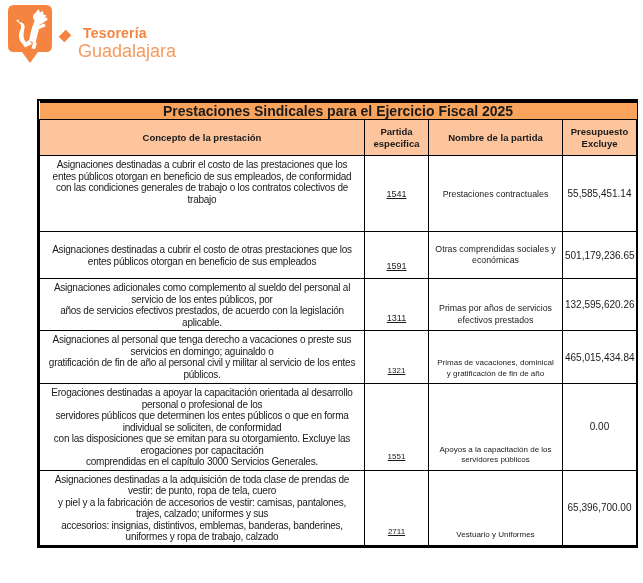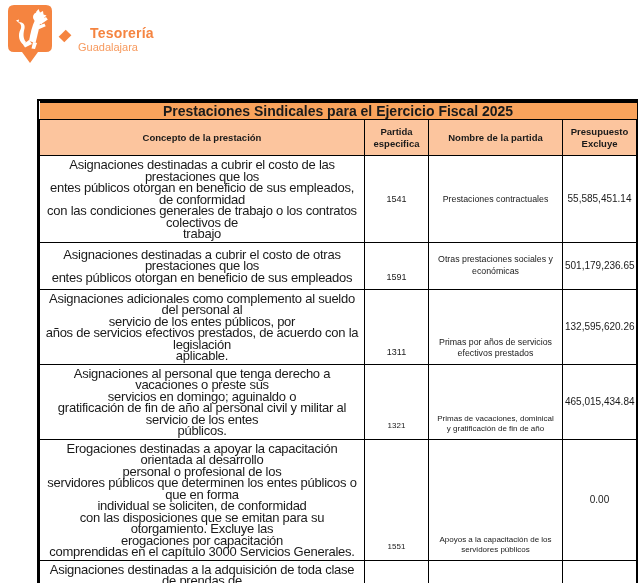--- a/index.html
+++ b/index.html
@@ -16,25 +16,25 @@
     font-family:"Liberation Sans",sans-serif;color:#1a1a1a;overflow:hidden;
   }
   
   .brand{position:absolute;left:8px;top:5px;width:300px;height:70px;}
   .shield{position:absolute;left:0;top:0;width:44px;height:61px;}
   .bullet{
     position:absolute;left:53px;top:27px;width:8px;height:8px;
     background:var(--brand-orange);transform:rotate(45deg) scaleY(1.25);
   }
   .brand-name{
-    position:absolute;left:82px;top:20px;font-size:14px;font-weight:bold;
+    position:absolute;left:75px;top:20px;font-size:14px;font-weight:bold;
     color:var(--brand-orange);letter-spacing:0.2px;text-align:center;
   }
   .brand-city{
-    position:absolute;left:70px;top:36px;font-size:11px;
+    position:absolute;left:70px;top:36px;font-size:18px;
     color:var(--brand-light);
   }
   
   .doc{
     position:absolute;left:37px;top:99px;width:601px;
     border:2px solid var(--border);background:#fff;
   }
   table{border-collapse:collapse;table-layout:fixed;width:100%;}
   td,th{border:1px solid var(--border);overflow:hidden;}
   .intro-cell{
@@ -45,25 +45,25 @@
     background:var(--band);border-top:2px solid var(--border);
     border-bottom:1px solid var(--border);border-left:none;border-right:none;
     height:16px;text-align:center;vertical-align:middle;
     font-weight:bold;font-size:14px;padding:0;
   }
   th{
     background:var(--header-bg);height:36px;font-weight:bold;font-size:9.5px;
     text-align:center;vertical-align:middle;padding:2px 6px;line-height:12px;
   }
   td.concepto{
-    text-align:center;vertical-align:top;font-size:13px;letter-spacing:-0.25px;
+    text-align:center;vertical-align:top;font-size:10px;letter-spacing:-0.25px;
     line-height:11.5px;white-space:pre-line;padding:3px 2px 2px;
   }
   td.partida{
-    text-align:center;vertical-align:bottom;font-size:9px;padding:0 2px 7px;
+    text-align:center;vertical-align:bottom;font-size:9px;padding:0 2px 7px;text-decoration:underline;
   }
   td.nombre{
     text-align:center;vertical-align:bottom;font-size:8.8px;line-height:11.5px;
     white-space:pre-line;padding:2px 3px 4px;
   }
   td.presupuesto{
     text-align:center;vertical-align:middle;font-size:10px;padding:0 2px;
   }
   tr.r0 .partida,tr.r0 .nombre{vertical-align:middle;padding-bottom:0;}
   tr.r1 .concepto{vertical-align:middle;}
@@ -122,21 +122,21 @@
 con las condiciones generales de trabajo o los contratos colectivos de
 trabajo</td>
           <td class="partida">1541</td>
           <td class="nombre">Prestaciones contractuales</td>
           <td class="presupuesto">55,585,451.14</td>
         </tr>
         <tr class="r1">
           <td class="concepto">Asignaciones destinadas a cubrir el costo de otras prestaciones que los
 entes públicos otorgan en beneficio de sus empleados</td>
           <td class="partida">1591</td>
-          <td class="nombre">Otras prestaciones sociales y
+          <td class="nombre">Otras comprendidas sociales y
 económicas</td>
           <td class="presupuesto">501,179,236.65</td>
         </tr>
         <tr class="r2">
           <td class="concepto">Asignaciones adicionales como complemento al sueldo del personal al
 servicio de los entes públicos, por
 años de servicios efectivos prestados, de acuerdo con la legislación
 aplicable.</td>
           <td class="partida">1311</td>
           <td class="nombre">Primas por años de servicios

